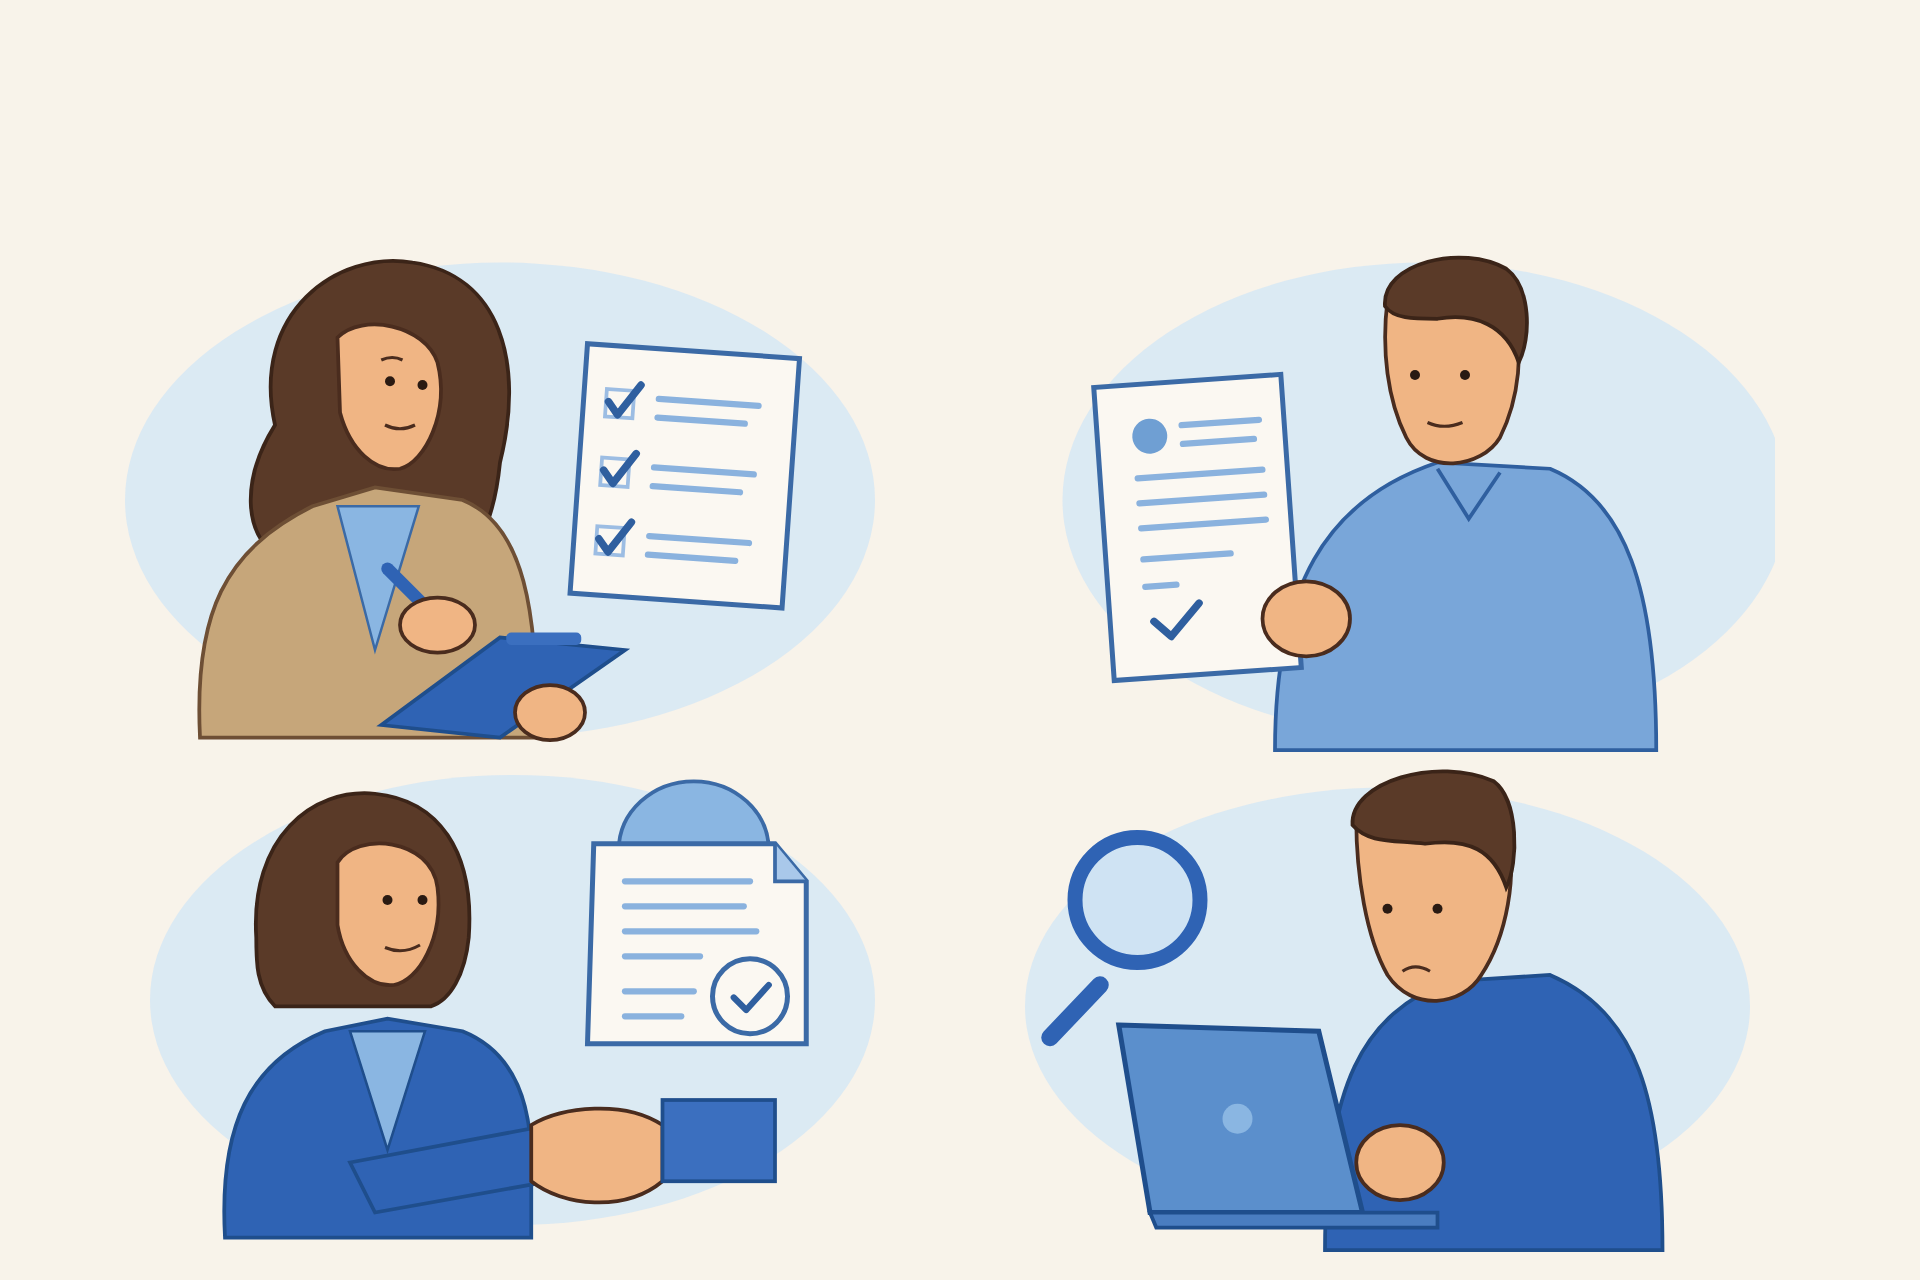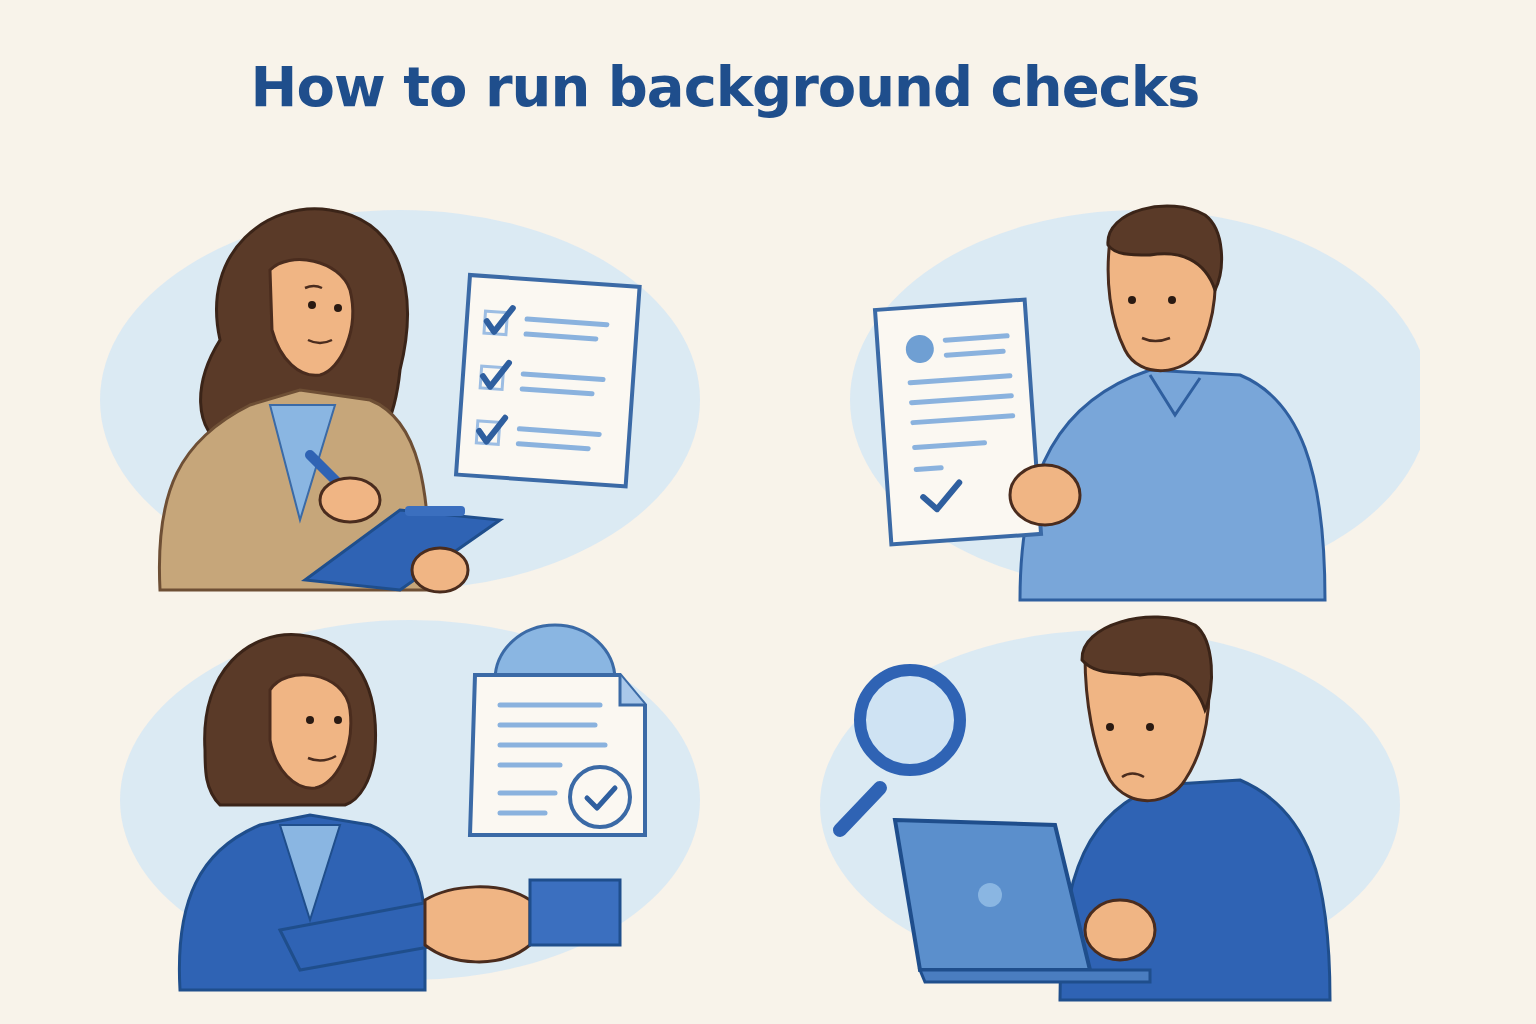--- a/index.html
+++ b/index.html
@@ -6,21 +6,20 @@
   body{width:1536px;height:1024px;background:#f8f3ea;overflow:hidden;position:relative;font-family:"DejaVu Sans","Liberation Sans",sans-serif;}
   .title{position:absolute;left:0;top:52px;width:1450px;text-align:center;color:#1f4e8c;font-weight:bold;font-size:56px;line-height:70px;letter-spacing:-1px;}
   .title .l2{display:block;padding-left:20px;}
   .panel{position:absolute;}
   svg{display:block;}
 </style>
 </head>
 <body>
 
 <div class="title">
-  <span>How to run background checks</span>
 </div>
 
 <div class="panel" style="left:100px;top:190px;">
   <svg width="620" height="420" viewBox="0 0 620 420">
     <ellipse cx="300" cy="210" rx="300" ry="190" fill="#d6e7f5" opacity="0.85"></ellipse>
 
     <path d="M120 150 C100 60 170 10 230 20 C300 30 320 100 300 180 C295 230 280 260 250 270 L130 260 C90 240 95 190 120 150Z" fill="#5a3a28" stroke="#3b2418" stroke-width="3"></path>
 
     <path d="M60 400 C55 300 80 250 150 215 L200 200 L270 210 C320 230 330 300 330 400Z" fill="#c6a67a" stroke="#6e4f35" stroke-width="3"></path>
     <path d="M170 215 L200 330 L235 215Z" fill="#8ab6e2" stroke="#3b6aa6" stroke-width="2"></path>

